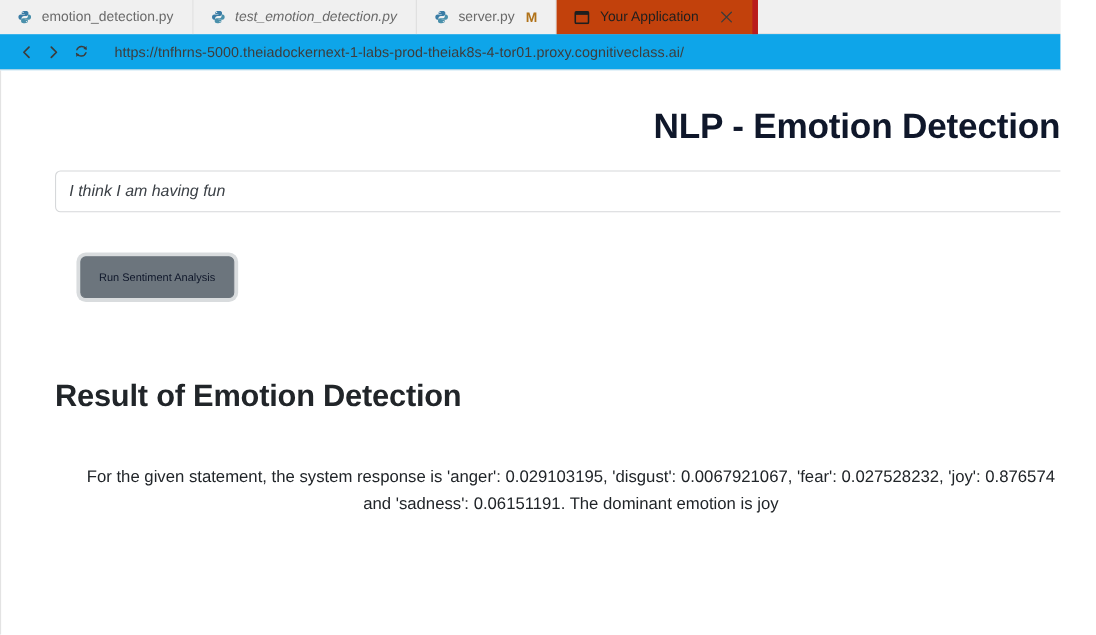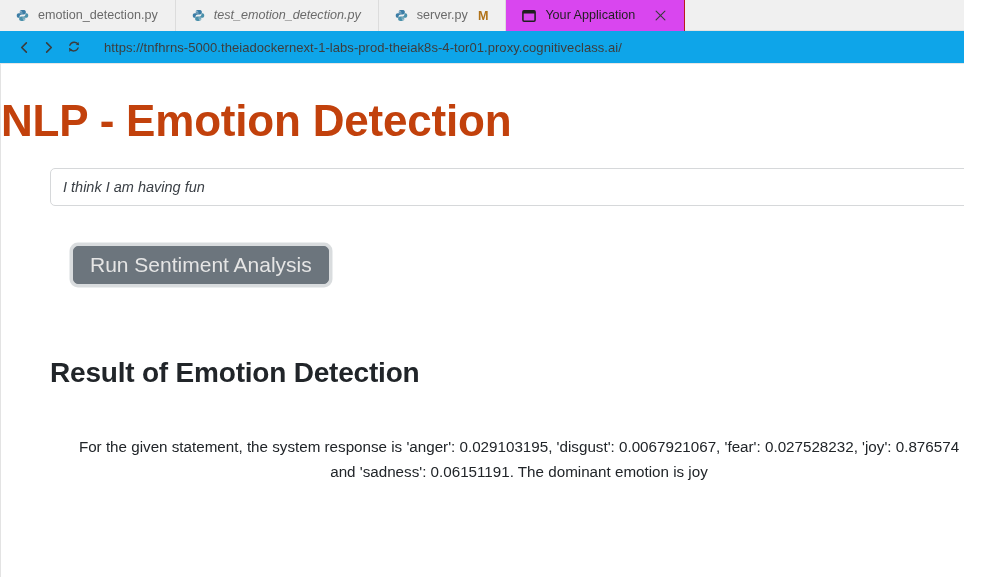--- a/index.html
+++ b/index.html
@@ -32,23 +32,23 @@
     padding: 0 17px 0 16px;
     height: 31px;
     font-size: 12.6px;
     color: #6a6a6a;
     background: #f0f0f0;
     border-right: 1px solid #dcdcdc;
     white-space: nowrap;
     position: relative;
   }
   .tab.active {
-    background: #d946ef;
+    background: #c2410c;
     color: #1f1f1f;
-    border-right: 1px solid #b91c1c;
+    border-right: 5px solid #b91c1c;
     text-align: center;
   }
   .tab .label { line-height: 1; }
   .tab.italic .label { font-style: italic; }
   .tab .modmark {
     color: #b07219;
     font-size: 12.6px;
     font-weight: 600;
     margin-left: 1px;
   }
@@ -98,24 +98,24 @@
     background: #ffffff;
     border-left: 1px solid #e3e3e3;
     overflow: hidden;
   }
   .page {
     padding: 0;
     height: 100%;
   }
 
   .page-title {
-    text-align: left;
-    font-size: 44px;
+    text-align: right;
+    font-size: 32px;
     font-weight: 700;
-    color: #c2410c;
+    color: #0f172a;
     letter-spacing: -0.2px;
     margin-top: 32px;
   }
 
   .content {
     padding: 0 50px 0 49px;
   }
 
   .subhead {
     font-size: 28px;
@@ -146,22 +146,22 @@
     margin-top: 40px;
     padding-left: 23px;
   }
   .run-btn {
     display: inline-flex;
     align-items: center;
     justify-content: center;
     height: 38px;
     padding: 0 16px;
     background: #6c757d;
-    color: #e5e5e5;
-    font-size: 21px;
+    color: #0f172a;
+    font-size: 10px;
     font-family: "Liberation Sans", sans-serif;
     border: 1px solid #6c757d;
     border-radius: 5px;
     box-shadow: 0 0 0 3.5px rgba(130,138,145,0.30);
     cursor: pointer;
   }
 
   .result-head {
     font-size: 28px;
     font-weight: 700;

